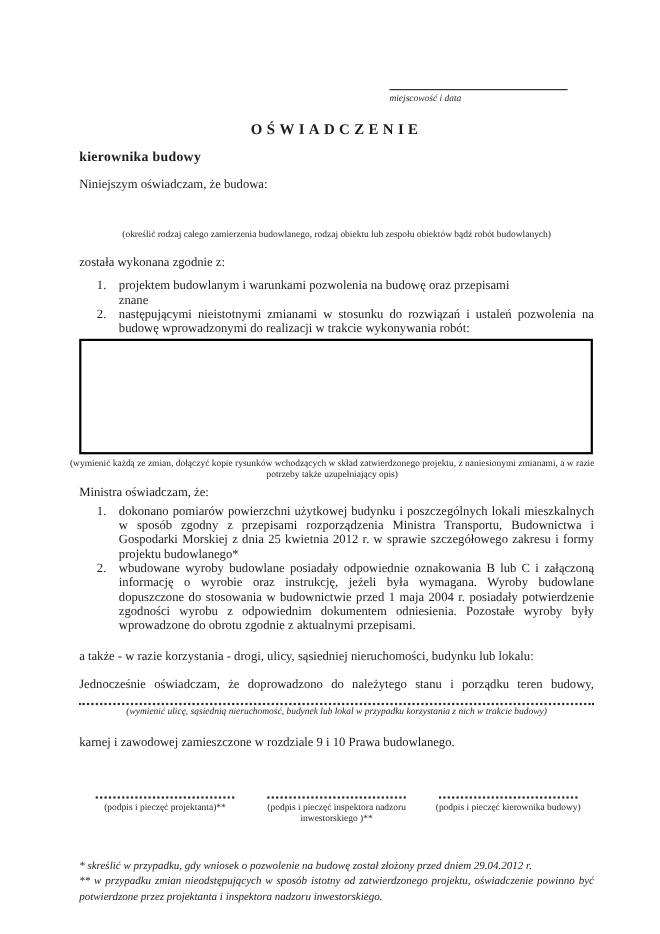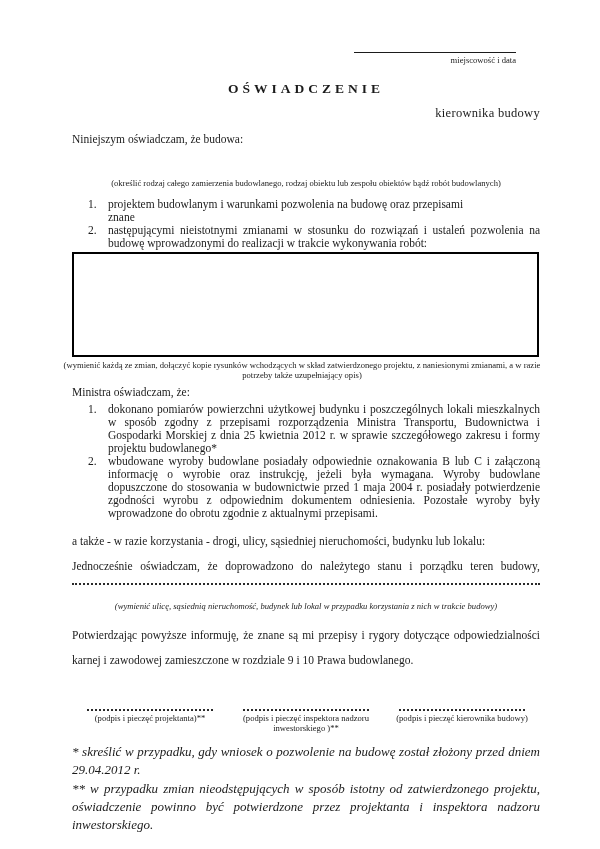--- a/index.html
+++ b/index.html
@@ -16,45 +16,46 @@
     background: #ffffff;
     color: #1b1b1b;
     font-family: "Liberation Serif", "DejaVu Serif", serif;
     font-size: 11.5px;
     overflow: hidden;
   }
 
   
   .date-block {
     width: 162px;
-    margin: 52px 24px 0 auto;
-    text-align: right;
+    margin: 81px 24px 0 auto;
+    text-align: left;
+    font-style: italic;
   }
   .date-rule {
     height: 0;
     border-bottom: 1.5px solid #1b1b1b;
   }
   .date-caption {
     font-size: 8.6px;
     margin-top: 2px;
   }
 
   
   .doc-title {
     margin: 16px 0 0;
     text-align: center;
     font-size: 13.5px;
     font-weight: bold;
     letter-spacing: 4px;
   }
   .doc-subtitle {
     margin: 9px 0 0;
-    text-align: right;
+    text-align: left;
     font-size: 12.5px;
-    font-weight: normal;
+    font-weight: bold;
     letter-spacing: 0.3px;
   }
 
   .intro {
     margin: 12px 0 0;
   }
 
   .fill-space {
     height: 33px;
   }
@@ -116,21 +117,21 @@
     white-space: normal;
     text-align: justify;
     text-align-last: justify;
   }
 
   .dotted-fill {
     margin-top: 1px;
     height: 3px;
     border-bottom: 2px dotted #2a2a2a;
   }
-  .usage-caption { margin-top: 16px; }
+  .usage-caption { margin-top: 0; }
 
   .legal { margin-top: 11px; }
 
   
   .signatures {
     display: flex;
     margin-top: 33px;
   }
   .sig-col {
     width: 158px;
@@ -142,22 +143,22 @@
     height: 3px;
     border-bottom: 2px dotted #2a2a2a;
   }
   .sig-caption {
     font-size: 8.6px;
     line-height: 1.25;
   }
 
   
   .footnotes {
-    margin-top: 9px;
-    font-size: 13px;
+    margin-top: 32px;
+    font-size: 10px;
     font-style: italic;
     line-height: 1.4;
   }
   .footnote { text-align: justify; }
 </style>
 </head>
 <body>
 
 <div class="page">
 
@@ -167,20 +168,21 @@
   </div>
 
   <div class="doc-title">OŚWIADCZENIE</div>
   <div class="doc-subtitle">kierownika budowy</div>
 
   <p class="intro">Niniejszym oświadczam, że budowa:</p>
 
   <div class="fill-space"></div>
   <div class="caption">(określić rodzaj całego zamierzenia budowlanego, rodzaj obiektu lub zespołu obiektów bądź robót budowlanych)</div>
 
+  <p class="lead">została wykonana zgodnie z:</p>
 
   <div class="num-list">
     <div class="num-item">
       <span class="num">1.</span>
       <span class="item-text">
         <span>projektem budowlanym i warunkami pozwolenia na budowę oraz przepisami</span>
         <span style="display:block">znane</span>
       </span>
     </div>
     <div class="num-item">
@@ -207,21 +209,20 @@
 
   <div class="para">
     <div class="para-line">a także - w razie korzystania - drogi, ulicy, sąsiedniej nieruchomości, budynku lub lokalu:</div>
     <div class="para-line stretch">Jednocześnie oświadczam, że doprowadzono do należytego stanu i porządku teren budowy,</div>
   </div>
 
   <div class="dotted-fill"></div>
   <div class="caption italic usage-caption">(wymienić ulicę, sąsiednią nieruchomość, budynek lub lokal w przypadku korzystania z nich w trakcie budowy)</div>
 
   <div class="para legal">
-    <div class="para-line stretch">Potwierdzając powyższe informuję, że znane są mi przepisy i rygory dotyczące odpowiedzialności</div>
     <div class="para-line">karnej i zawodowej zamieszczone w rozdziale 9 i 10 Prawa budowlanego.</div>
   </div>
 
   <div class="signatures">
     <div class="sig-col">
       <div class="sig-line"></div>
       <div class="sig-caption">(podpis i pieczęć projektanta)**</div>
     </div>
     <div class="sig-col">
       <div class="sig-line"></div>

